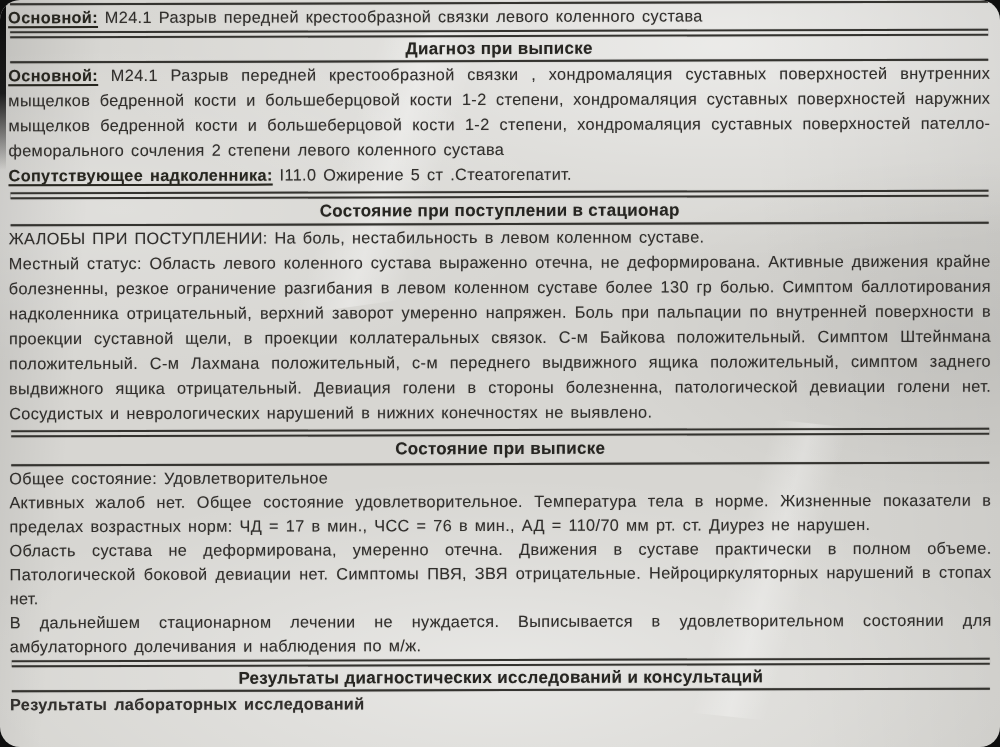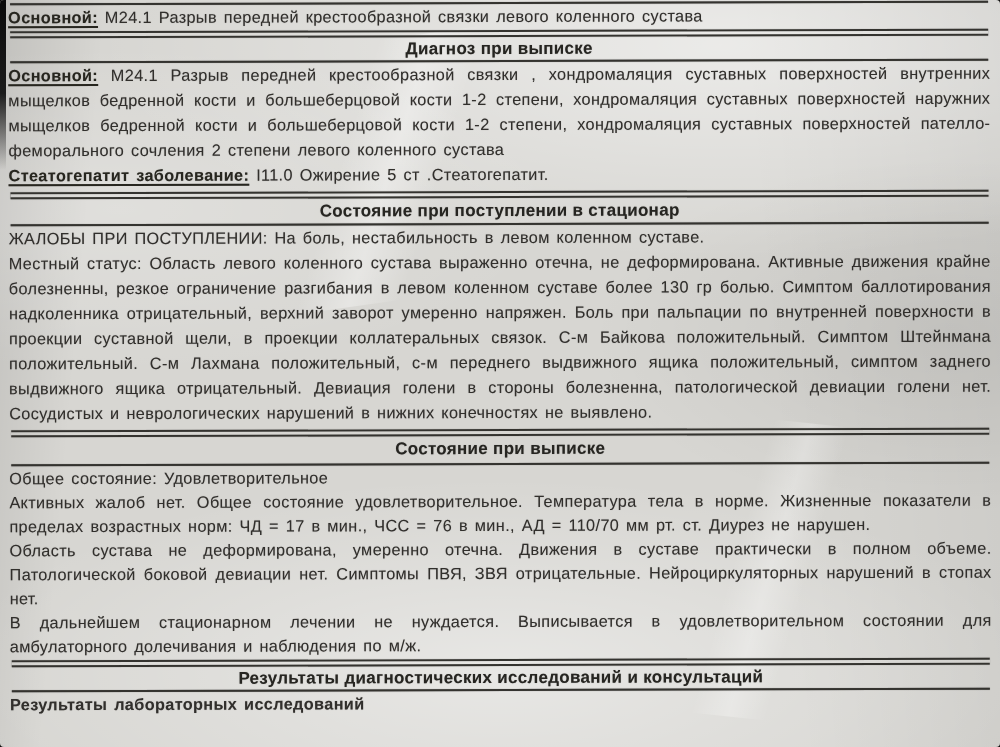--- a/index.html
+++ b/index.html
@@ -2,21 +2,21 @@
 <html><head>
 <meta charset="utf-8">
 <style>
   html,body{margin:0;padding:0;}
   body{
     width:1000px;height:747px;overflow:hidden;background:#0e0e0e;
     font-family:"Liberation Sans", sans-serif;
   }
   .photo{
     position:relative;width:1000px;height:747px;overflow:hidden;
-    border-radius:4px;
+    border-radius:20px;
     background-color:#d7d6d2;
     background-image:
       radial-gradient(120% 55% at 72% 6%, rgba(255,255,255,0.50) 0%, rgba(255,255,255,0) 52%),
       radial-gradient(80% 40% at 12% 28%, rgba(255,255,255,0.22) 0%, rgba(255,255,255,0) 55%),
       radial-gradient(95% 45% at 50% 90%, rgba(255,255,255,0.42) 0%, rgba(255,255,255,0) 58%),
       radial-gradient(60% 40% at 95% 45%, rgba(0,0,0,0.07) 0%, rgba(0,0,0,0) 60%),
       linear-gradient(95deg, rgba(0,0,0,0.10) 0%, rgba(0,0,0,0) 10%),
       linear-gradient(265deg, rgba(0,0,0,0.05) 0%, rgba(0,0,0,0) 25%);
     color:#2f2e2b;
   }
@@ -67,21 +67,21 @@
     <h2 class="hdr mt2">Диагноз при выписке</h2>
 
     <div class="rule mt1"></div>
 
     <p class="t pj mt1">
       <span class="lbl">Основной:</span>
       <span>М24.1 Разрыв передней крестообразной связки ,  хондромаляция суставных поверхностей внутренних мыщелков бедренной кости и большеберцовой кости 1-2 степени, хондромаляция суставных поверхностей наружних мыщелков бедренной кости и большеберцовой кости 1-2 степени, хондромаляция суставных поверхностей пателло-феморального сочления 2 степени левого коленного сустава</span>
     </p>
 
     <p class="t">
-      <span class="lbl">Стеатогепатит заболевание:</span>
+      <span class="lbl">Сопутствующее надколенника:</span>
       <span>I11.0 Ожирение 5 ст .Стеатогепатит.</span>
     </p>
 
     <div class="rule-d mt4"></div>
 
     <h2 class="hdr mt3">Состояние при поступлении в стационар</h2>
 
     <div class="rule mt2"></div>
 
     <p class="t mt3">ЖАЛОБЫ ПРИ ПОСТУПЛЕНИИ: На боль, нестабильность в левом коленном суставе.</p>

